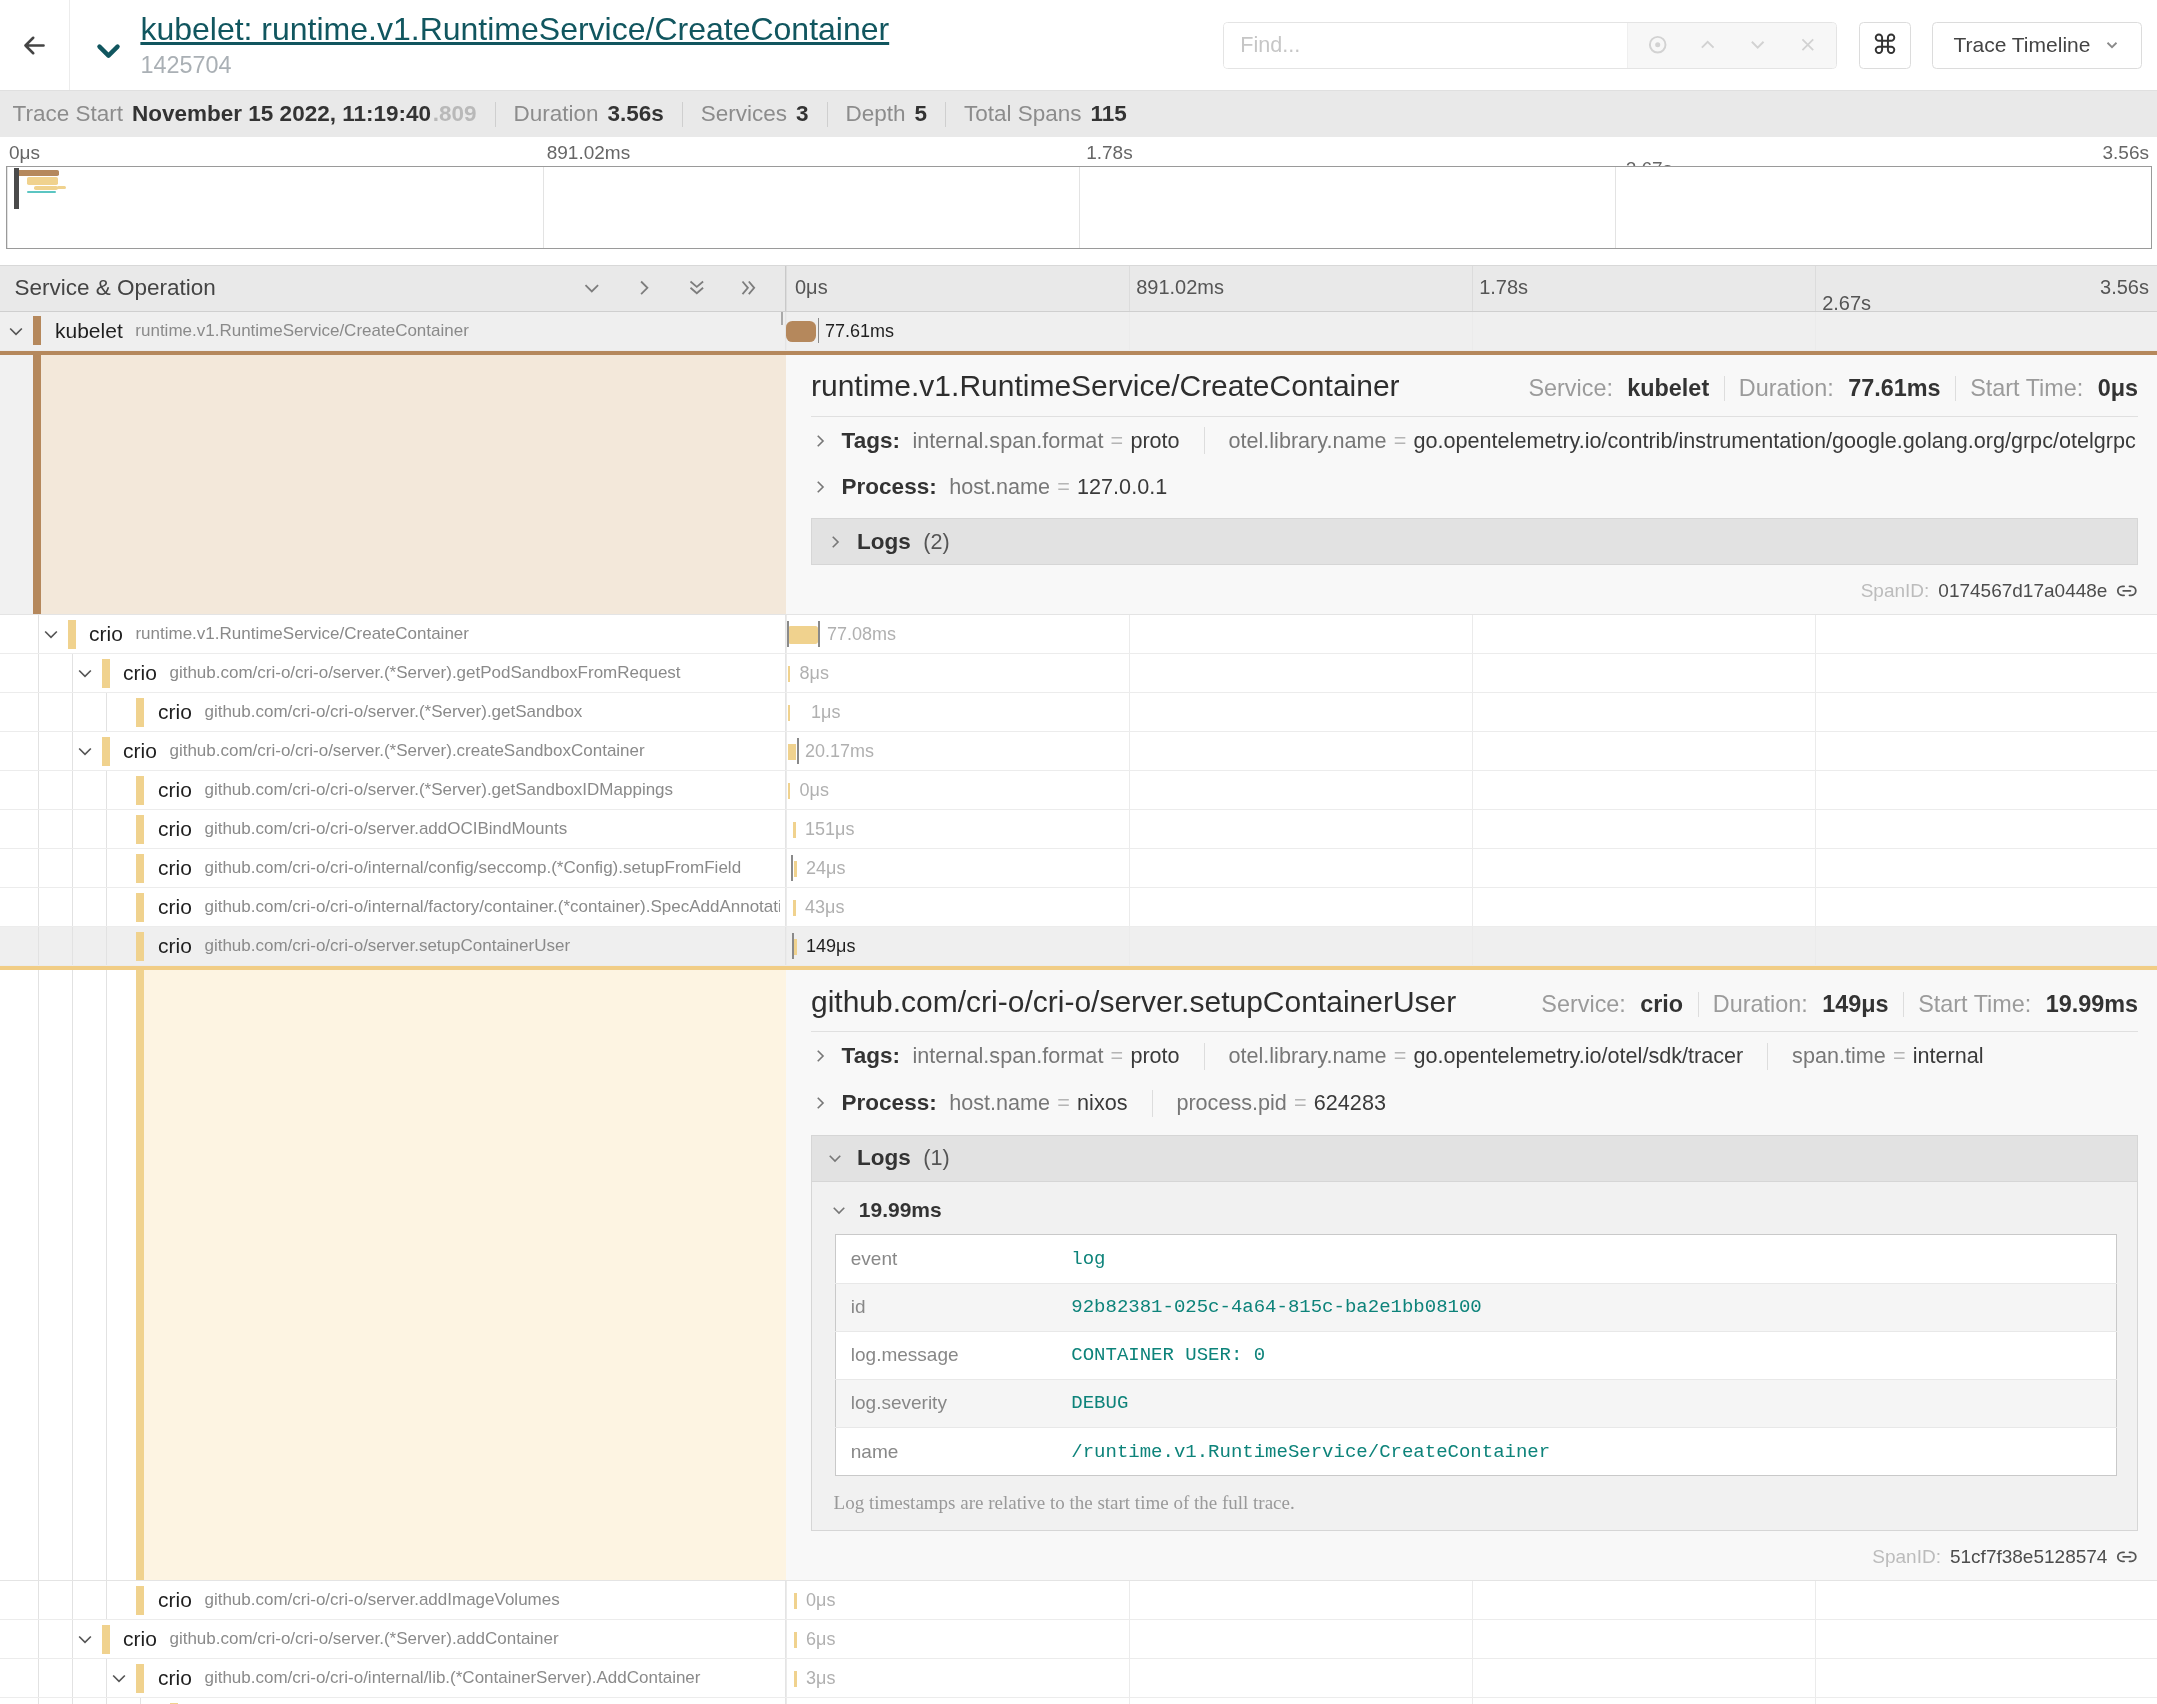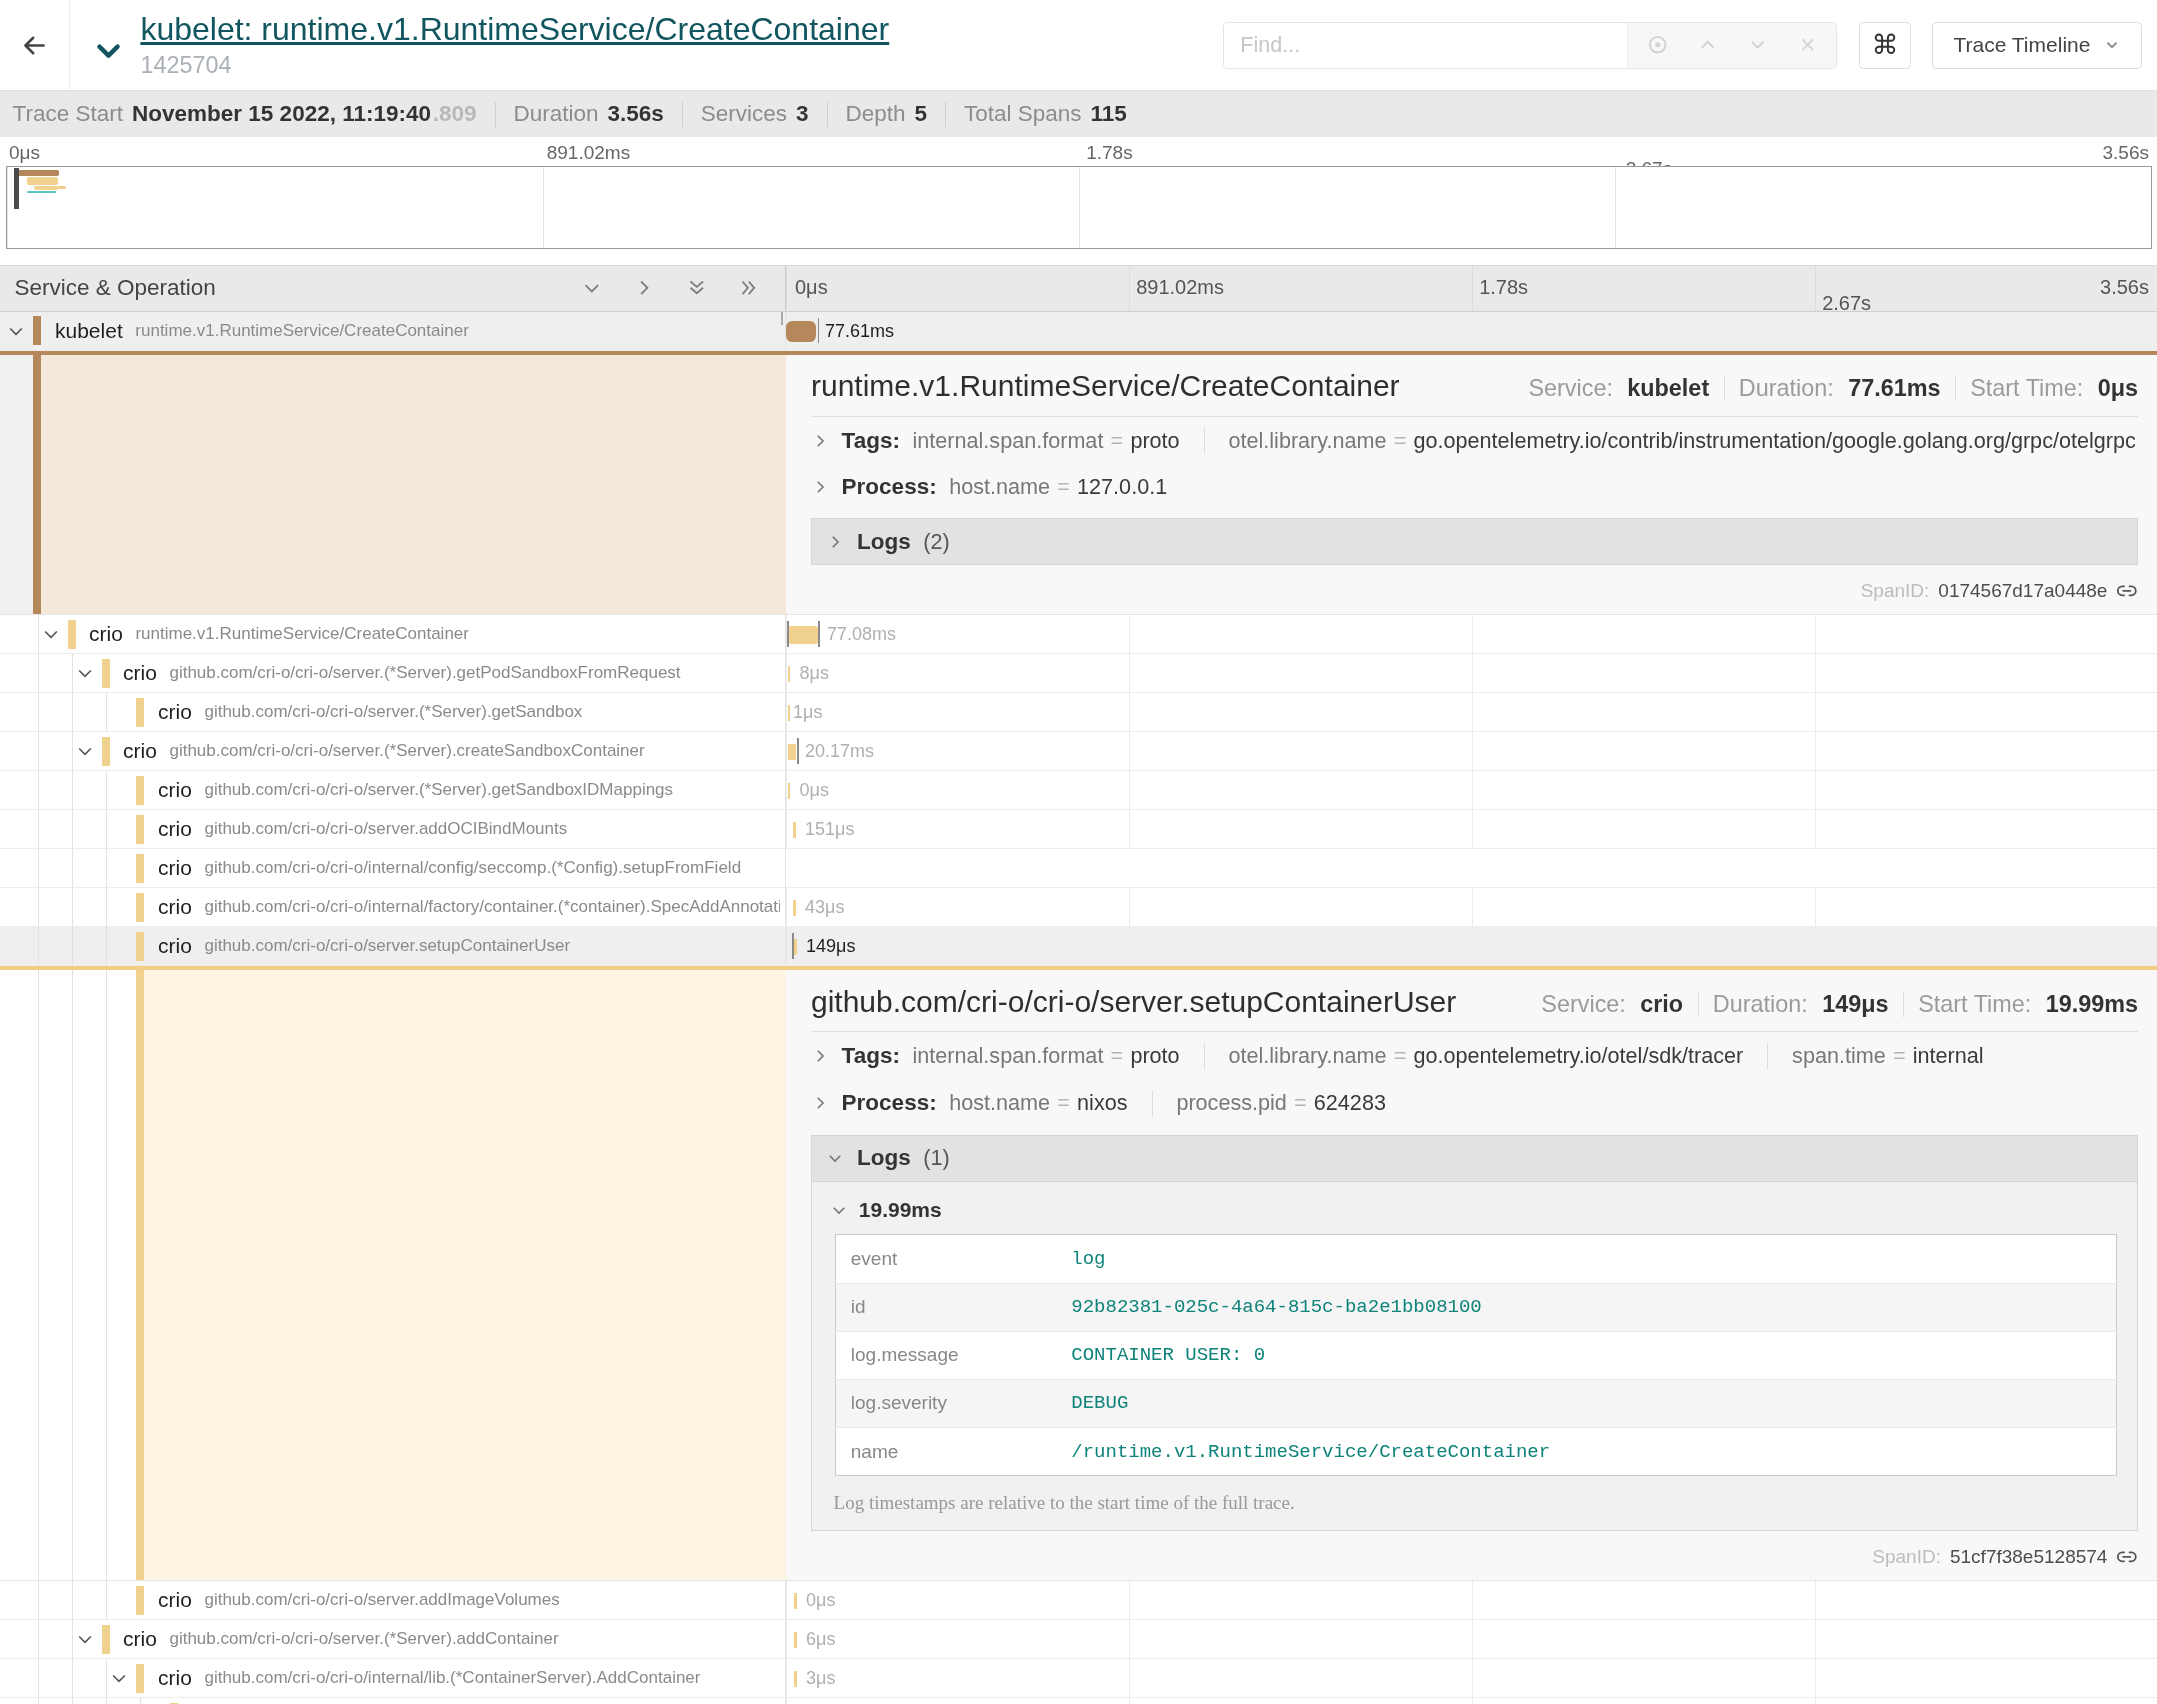--- a/index.html
+++ b/index.html
@@ -403,21 +403,21 @@
           <div class="guide" style="left: 72px;"></div>
           <div class="guide" style="left: 106px;"></div>
           <div class="cbar" style="left: 136px; background: rgb(240, 210, 142);"></div>
           <div class="row-lbl" style="padding-left: 158px;">
             <span class="svc">crio</span>
             <span class="op">github.com/cri-o/cri-o/server.(*Server).getSandbox</span>
           </div>
         </div>
         <div class="row-right">
           <div class="tbar" style="left: 1.8px; width: 2.7px; height: 16px; top: 11.7px; background: rgb(240, 210, 142);"></div>
-          <span class="dur" style="left: 7px; text-align: right;">1μs</span>
+          <span class="dur" style="left: 25px; text-align: right;">1μs</span>
         </div>
       </div>
       <div class="row">
         <div class="row-left">
           <div class="guide" style="left: 38px;"></div>
           <div class="guide" style="left: 72px;"></div>
           <span class="row-chev" style="left: 75px;">
             <svg width="20" height="20" viewBox="0 0 24 24">
               <path d="M5 9l7 7 7-7" fill="none" stroke="currentColor" stroke-width="2"></path>
             </svg>
@@ -469,20 +469,25 @@
       <div class="row">
         <div class="row-left">
           <div class="guide" style="left: 38px;"></div>
           <div class="guide" style="left: 72px;"></div>
           <div class="guide" style="left: 106px;"></div>
           <div class="cbar" style="left: 136px; background: rgb(240, 210, 142);"></div>
           <div class="row-lbl" style="padding-left: 158px;">
             <span class="svc">crio</span>
             <span class="op">github.com/cri-o/cri-o/internal/config/seccomp.(*Config).setupFromField</span>
           </div>
+        </div>
+        <div class="row-right">
+          <div class="tbar" style="left: 8px; width: 2.7px; height: 16px; top: 11.7px; background: rgb(240, 210, 142);"></div>
+          <div class="marker" style="left: 5.4px;"></div>
+          <span class="dur" style="left: 20px;">24μs</span>
         </div>
       </div>
       <div class="row">
         <div class="row-left">
           <div class="guide" style="left: 38px;"></div>
           <div class="guide" style="left: 72px;"></div>
           <div class="guide" style="left: 106px;"></div>
           <div class="cbar" style="left: 136px; background: rgb(240, 210, 142);"></div>
           <div class="row-lbl" style="padding-left: 158px;">
             <span class="svc">crio</span>

